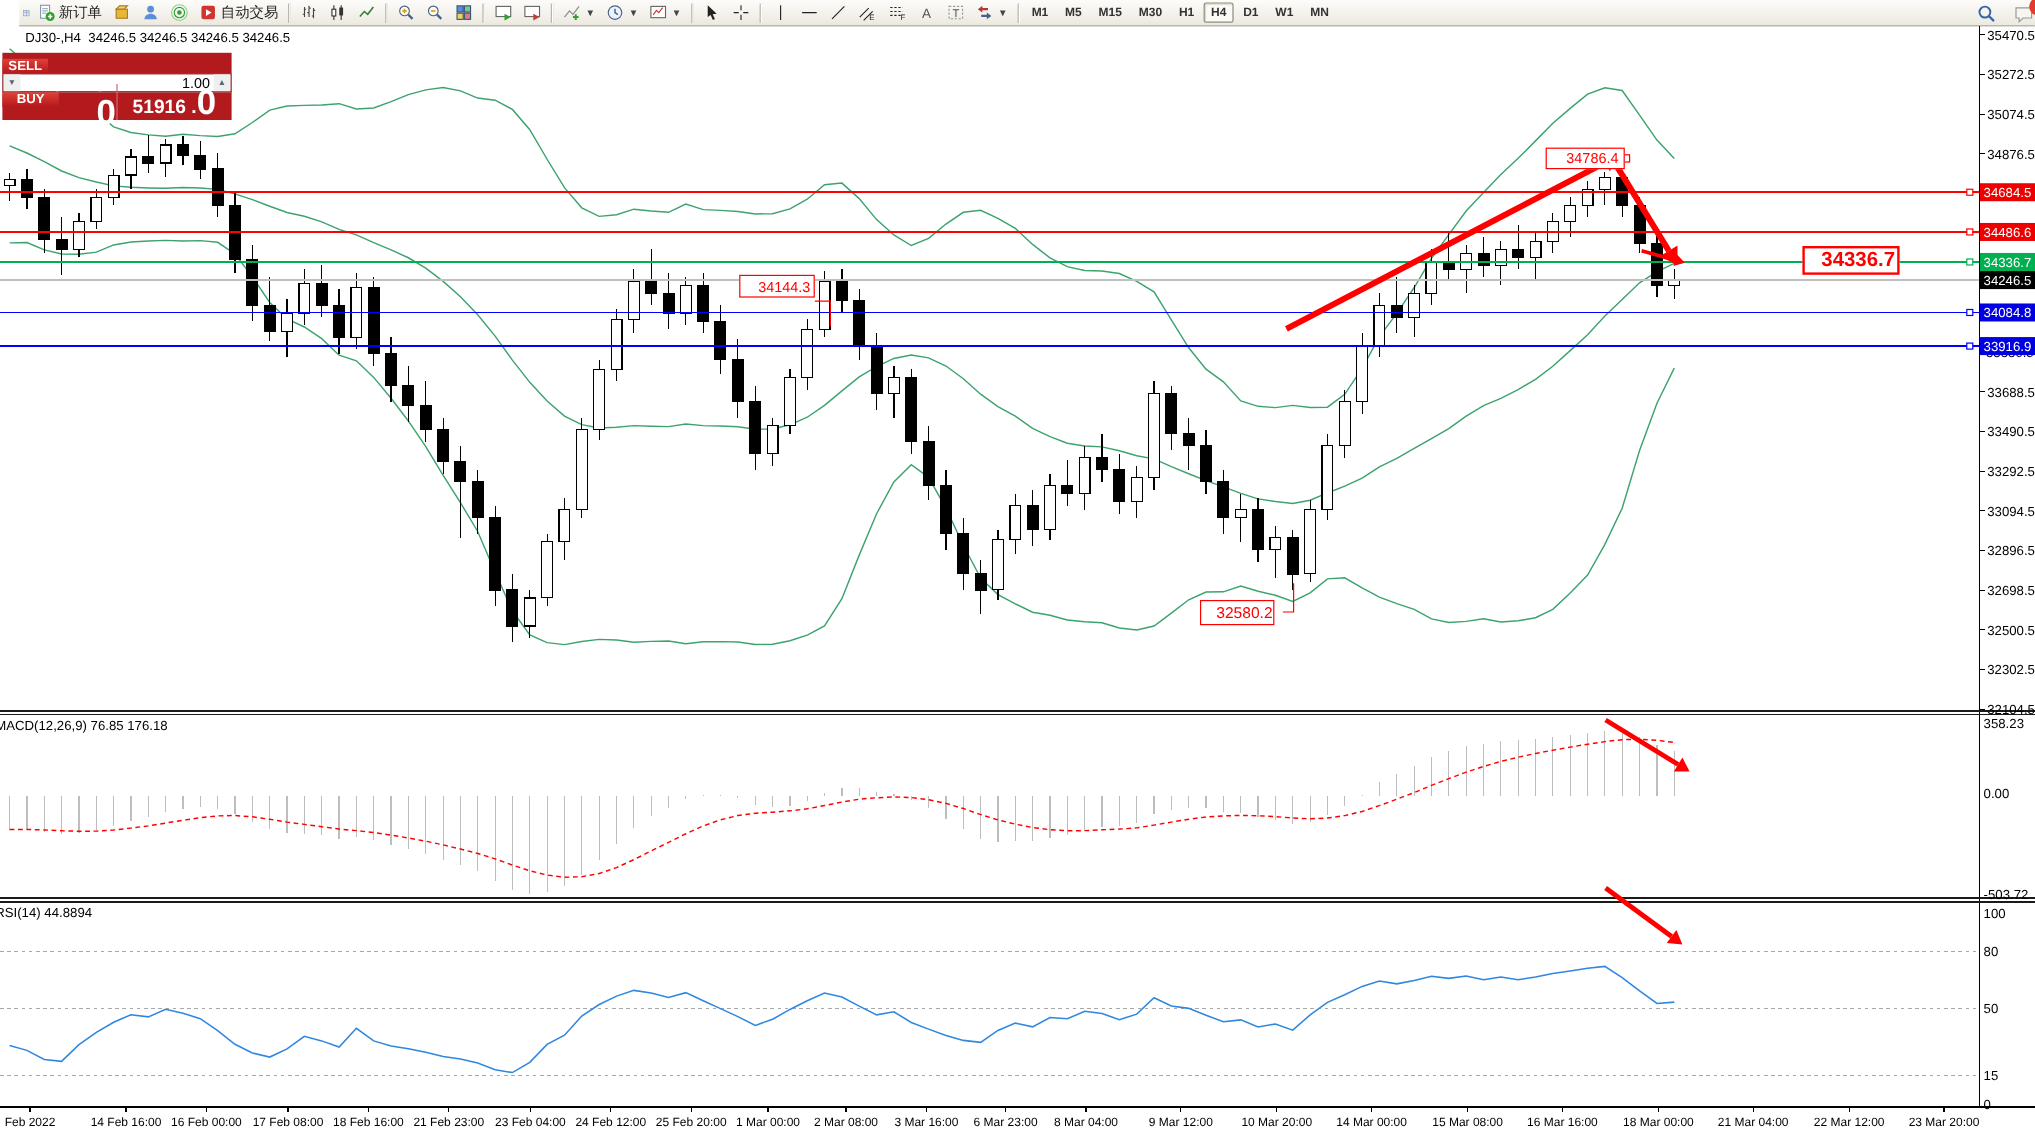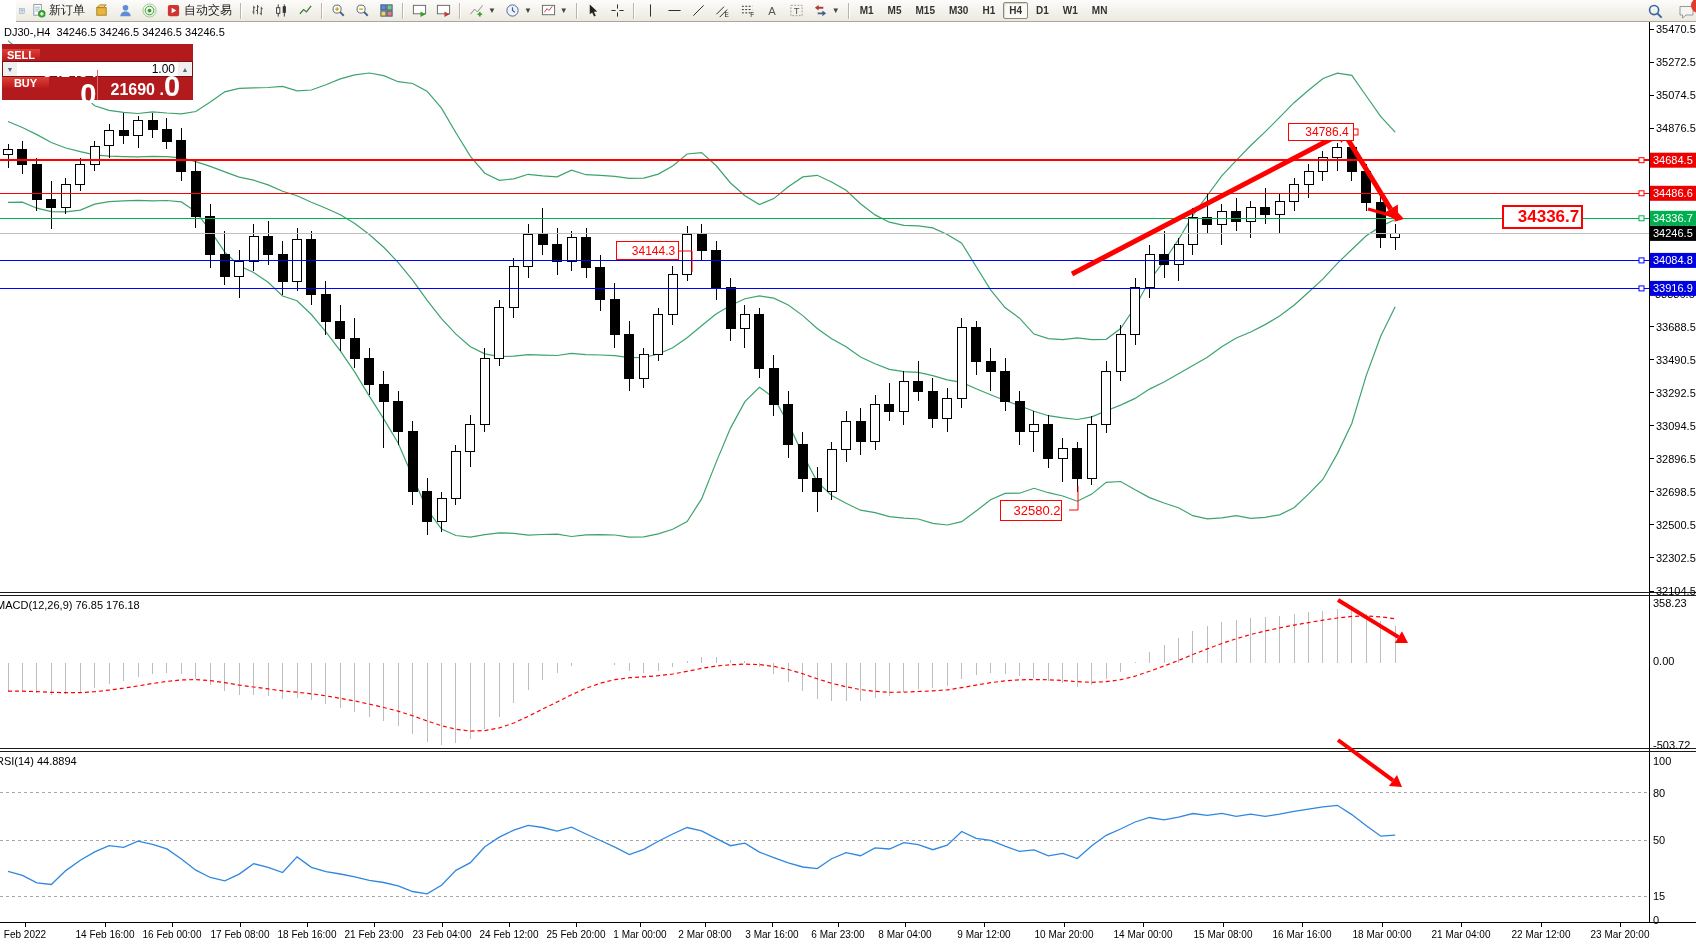--- a/index.html
+++ b/index.html
@@ -27,21 +27,21 @@
   .q-sell{width:38px;} .q-buy{width:47px;}
   .q-spin{flex:1;display:flex;background:#fff;border:1px solid #7a0f12;box-sizing:border-box;}
   .q-step{width:14px;background:#efefef;color:#567;font-size:7px;display:flex;align-items:center;justify-content:center;}
   .q-val{flex:1;font-size:12px;color:#000;display:flex;align-items:center;justify-content:flex-end;padding-right:3px;}
   .q-prices{position:absolute;left:0;top:26px;width:100%;height:30px;display:flex;color:#fff;}
   .q-price{width:50%;display:flex;align-items:flex-end;justify-content:center;padding-bottom:1px;box-sizing:border-box;}
   .q-price:first-child{border-right:1px solid #d8666a;flex-direction:column;}
   .q-main{font-size:16px;font-weight:bold;line-height:18px;}
   .q-big{font-size:29px;font-weight:bold;line-height:26px;}
   
-  .ohlc{position:absolute;left:4px;top:26px;font-size:11px;color:#000;white-space:pre;z-index:20;}
+  .ohlc{position:absolute;left:21px;top:26px;font-size:11px;color:#000;white-space:pre;z-index:20;}
   .ind-label{position:absolute;left:-4px;font-size:11px;color:#000;z-index:20;white-space:pre;}
   .ann{position:absolute;background:#fff;border:1px solid #f00;color:#f00;z-index:25;
        display:flex;align-items:center;justify-content:center;box-sizing:border-box;padding-left:12px;}
   svg.layer{position:absolute;left:0;top:0;z-index:5;}
 </style>
 </head>
 <body>
 
 <div class="app">
 
@@ -720,27 +720,27 @@
         <div class="q-step">▲</div>
       </div>
       <div class="q-buy">BUY</div>
     </div>
     <div class="q-prices">
       <div class="q-price">
         <span class="q-main">34245 .</span>
           <span class="q-big">0</span>
       </div>
       <div class="q-price">
-        <span class="q-main">21690 .</span>
+        <span class="q-main">51916 .</span>
           <span class="q-big">0</span>
       </div>
     </div>
   </div>
 
   <div class="ind-label" style="top:599px;">MACD(12,26,9) 76.85 176.18</div>
   <div class="ind-label" style="top:755px;">RSI(14) 44.8894</div>
 
   <div class="ann" id="ann-peak" style="left: 1288px; top: 123px; width: 66px; height: 18px; font-size: 12px;">34786.4</div>
-  <div class="ann" id="ann-mid" style="left: 616px; top: 241px; width: 63px; height: 19px; font-size: 12px;">34144.3</div>
+  <div class="ann" id="ann-mid" style="left: 616px; top: 229px; width: 63px; height: 19px; font-size: 12px;">34144.3</div>
   <div class="ann" id="ann-low" style="left: 1000px; top: 500px; width: 62px; height: 21px; font-size: 13px;">32580.2</div>
   <div class="ann" id="ann-big" style="border-width: 2px; font-weight: bold; left: 1502px; top: 205px; width: 81px; height: 24px; font-size: 17px;">34336.7</div>
 
 </div>
 
 </body></html>

